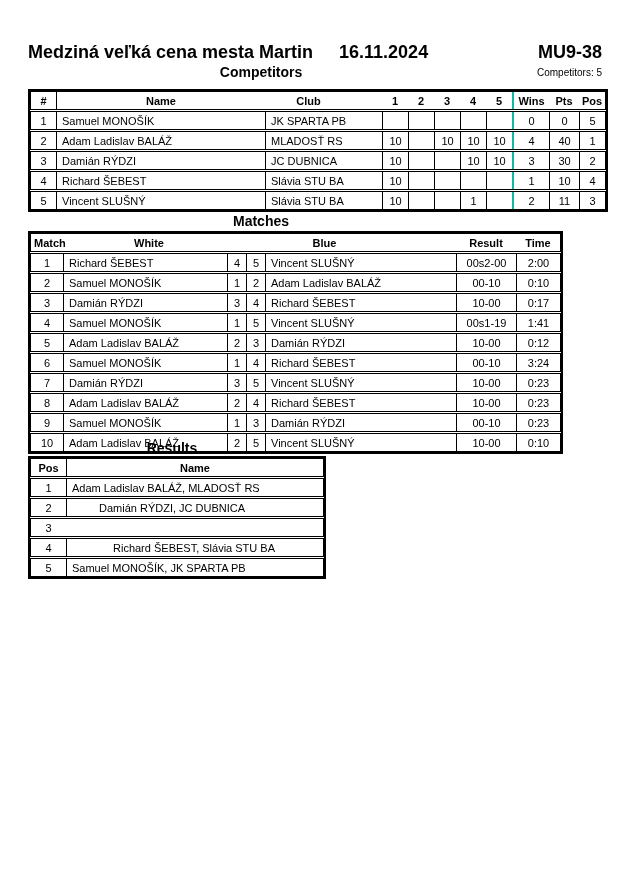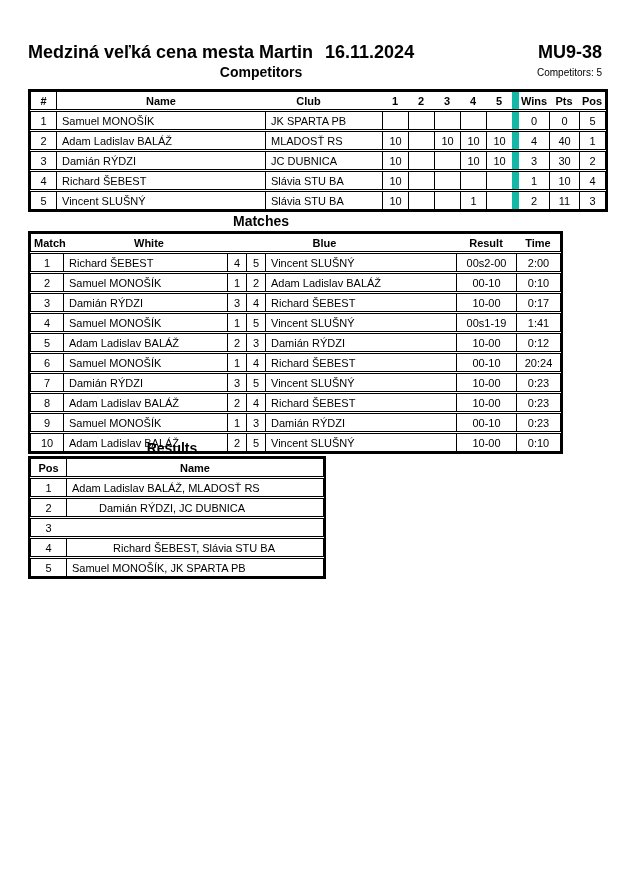--- a/index.html
+++ b/index.html
@@ -3,42 +3,42 @@
 <meta charset="utf-8">
 <style>
   html,body{margin:0;padding:0;background:#ffffff;}
   .page{position:relative;width:630px;height:891px;background:#ffffff;color:#000;
         font-family:"Liberation Sans","DejaVu Sans",sans-serif;overflow:hidden;}
 
   
   .title-row{position:absolute;left:28px;top:42px;width:574px;display:flex;
              justify-content:space-between;align-items:baseline;font-weight:bold;
              font-size:18px;white-space:nowrap;}
-  .title-left{display:flex;gap:12px;align-items:center;}
+  .title-left{display:flex;gap:26px;align-items:center;}
 
   .sec-title{position:absolute;font-weight:bold;font-size:14px;text-align:center;}
   #t-competitors{left:28px;top:64px;width:466px;}
   #t-matches{left:28px;top:213px;width:466px;}
   #t-results{left:28px;top:440px;width:288px;}
   .count-label{position:absolute;top:67px;left:402px;width:200px;text-align:right;font-size:10px;}
 
   
   .tbl{position:absolute;background:#ffffff;border:2px solid #000;display:flex;
        flex-direction:column;row-gap:1px;width:max-content;}
   #competitors-table{left:28px;top:89px;}
   #matches-table{left:28px;top:231px;}
   #results-table{left:28px;top:456px;}
 
   .tr{display:flex;height:17px;border:1px solid #000;background:#ffffff;box-sizing:content-box;}
   .thead{font-weight:bold;}
   .td{box-sizing:border-box;display:flex;align-items:center;justify-content:center;
       font-size:11px;white-space:nowrap;overflow:hidden;}
   .td.left{justify-content:flex-start;padding-left:5px;}
   .b1{border-left:1px solid #000;}
-  .b3{border-left:7px solid #14b8a6;}
+  .b3{border-left:2px solid #14b8a6;}
   .pr30{padding-right:30px;}
   .pr34{padding-right:34px;}
 
   
   .cw-num{width:25px}.cw-name{width:209px}.cw-club{width:117px}.cw-r{width:26px}
   .cw-wins{width:37px}.cw-pts{width:30px}.cw-pos{width:26px}
   
   .mw-match{width:40px;justify-content:flex-start;padding-left:3px}
   .mw-white{width:156px}.mw-blue{width:229px}.mw-result{width:60px}.mw-time{width:44px}
   
@@ -196,21 +196,21 @@
         <div class="td b1" style="width: 60px;">10-00</div>
         <div class="td b1" style="width: 44px;">0:12</div>
       </div>
       <div class="tr">
         <div class="td" style="width: 32px;">6</div>
         <div class="td left b1" style="width: 164px;">Samuel MONOŠÍK</div>
         <div class="td b1" style="width: 19px;">1</div>
         <div class="td b1" style="width: 19px;">4</div>
         <div class="td left b1" style="width: 191px;">Richard ŠEBEST</div>
         <div class="td b1" style="width: 60px;">00-10</div>
-        <div class="td b1" style="width: 44px;">20:24</div>
+        <div class="td b1" style="width: 44px;">3:24</div>
       </div>
       <div class="tr">
         <div class="td" style="width: 32px;">7</div>
         <div class="td left b1" style="width: 164px;">Damián RÝDZI</div>
         <div class="td b1" style="width: 19px;">3</div>
         <div class="td b1" style="width: 19px;">5</div>
         <div class="td left b1" style="width: 191px;">Vincent SLUŠNÝ</div>
         <div class="td b1" style="width: 60px;">10-00</div>
         <div class="td b1" style="width: 44px;">0:23</div>
       </div>

